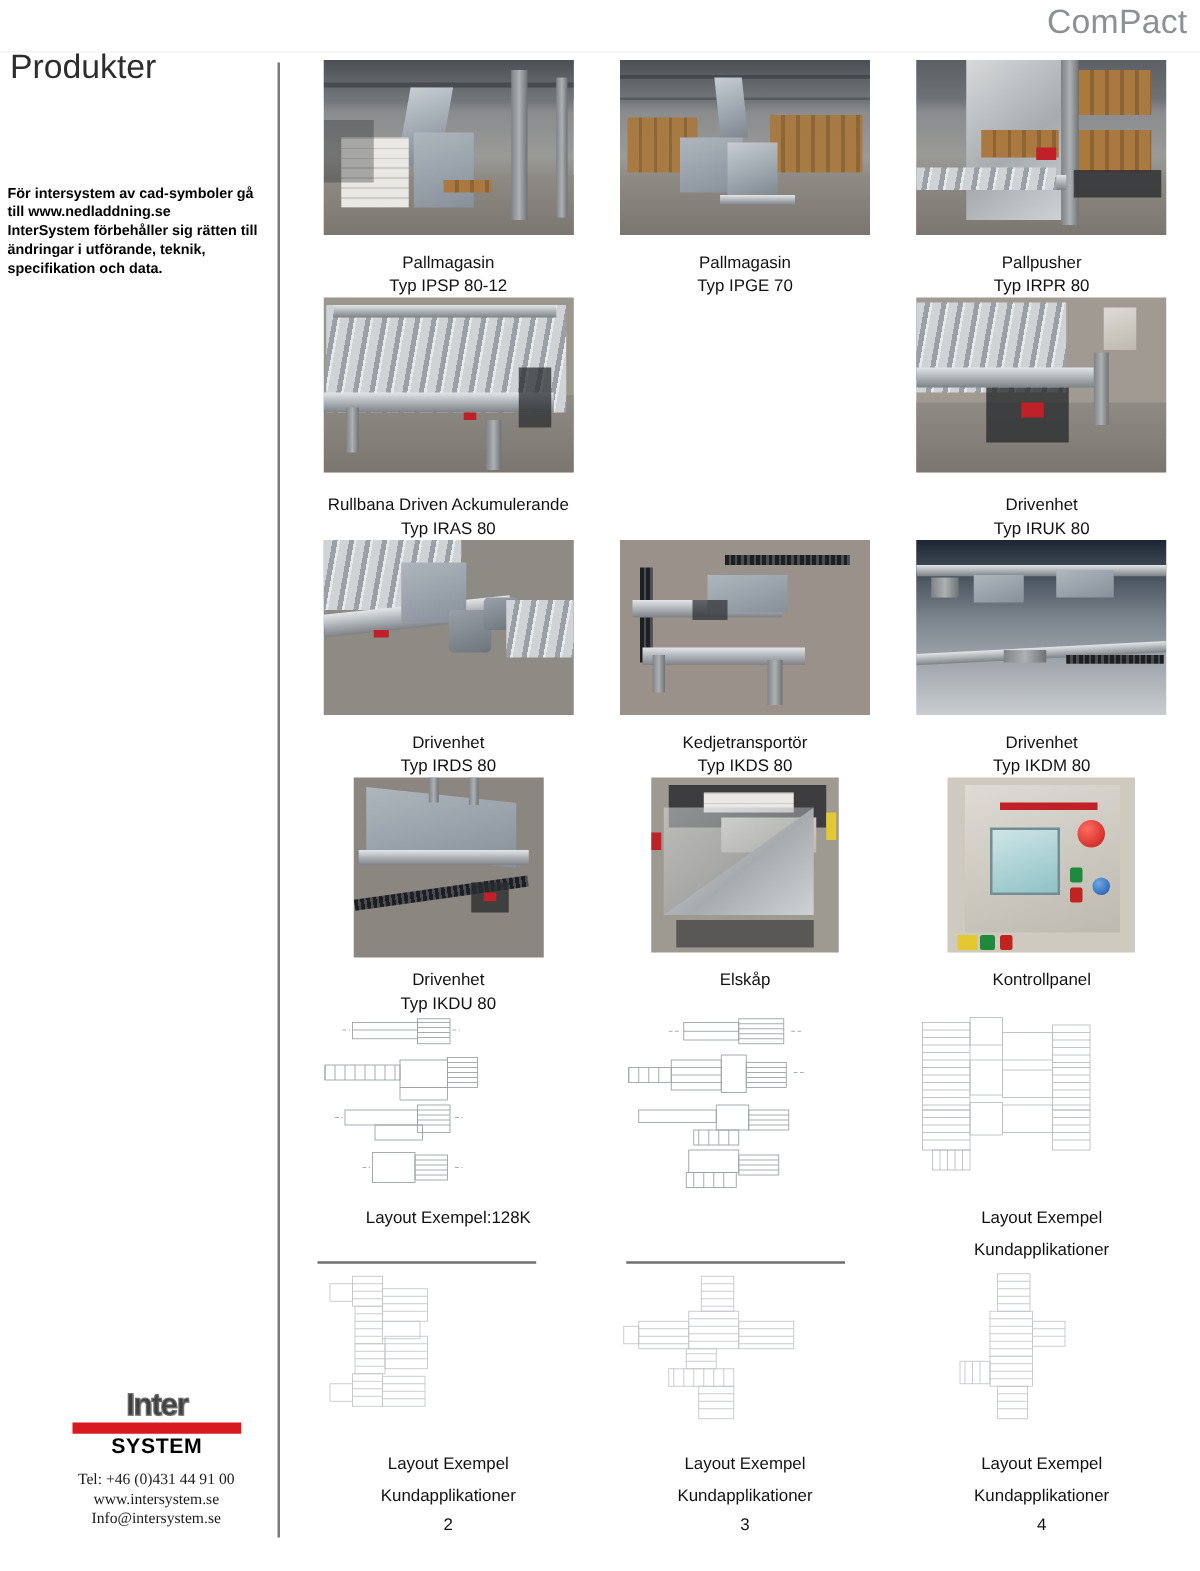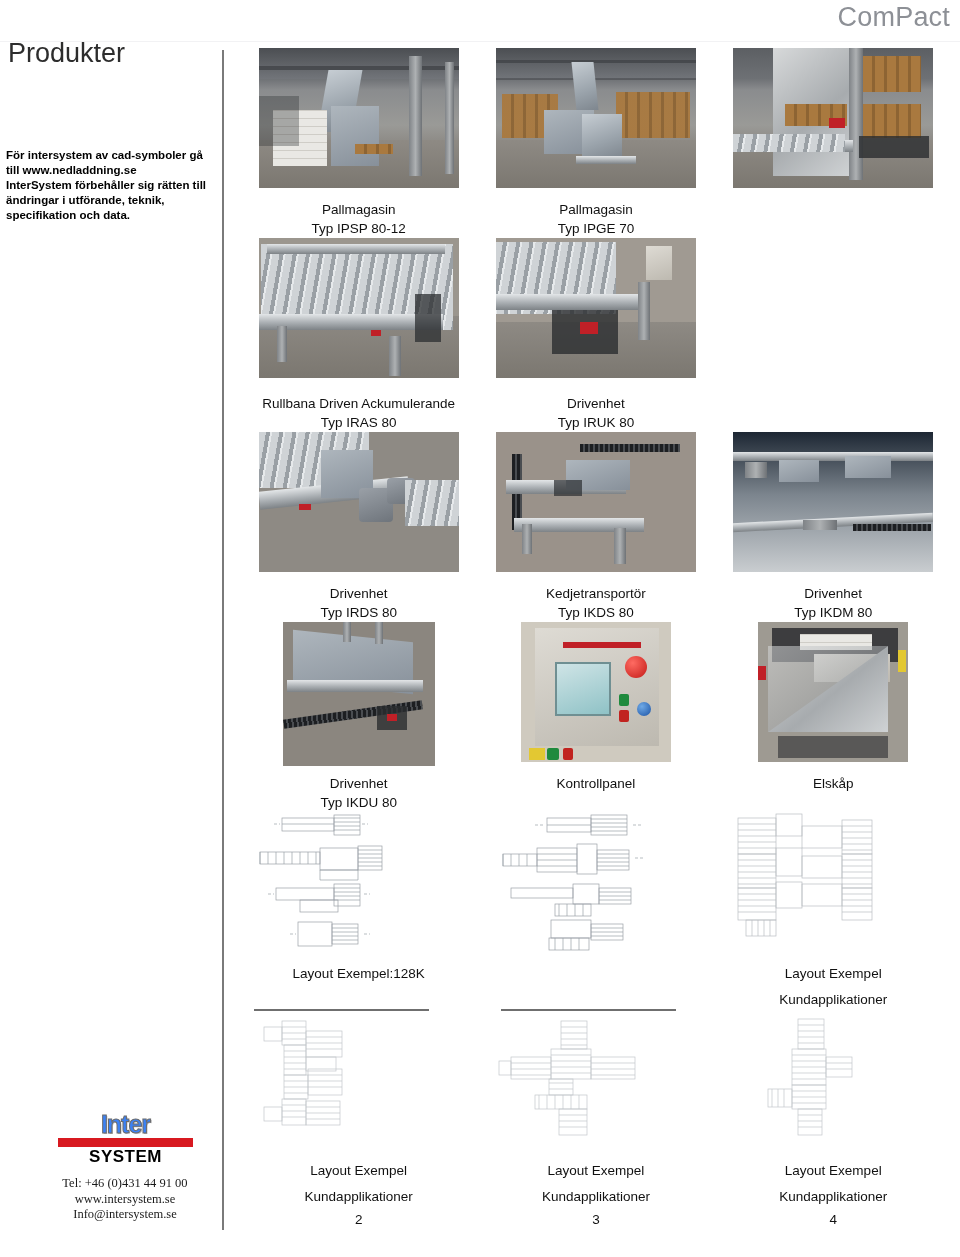--- a/index.html
+++ b/index.html
@@ -37,41 +37,41 @@
   .divider{
     position:absolute;left:222px;top:50px;width:2px;height:1180px;
     background:#7a7a7a;
   }
 
   
   .logo-block{position:absolute;left:58px;top:1112px;width:135px;text-align:center;}
   .logo-inter{
     font-family:"Liberation Sans",sans-serif;
     font-weight:bold;font-size:25px;line-height:25px;
-    color:#3b82f6;
+    color:#404040;
     -webkit-text-stroke:1px #6b6b6b;
     text-shadow:1px 1px 0 #b9b9b9;
     letter-spacing:-1px;
     display:block;
   }
   .logo-bar{height:9px;background:#d81920;margin:1px 0 1px 0;}
   .logo-system{
     font-family:"Liberation Sans",sans-serif;
     font-weight:bold;font-size:17px;line-height:18px;color:#000;
     letter-spacing:.5px;
   }
   .contact{
     position:absolute;left:30px;top:1176px;width:190px;text-align:center;
     font-family:"Liberation Serif","DejaVu Serif",serif;
     font-size:12.5px;line-height:1.25;color:#1a1a1a;
   }
 
   
   .grid{position:absolute;left:240px;top:48px;width:712px;}
-  .row{display:flex;width:712px;}
+  .row{display:flex;width:712px;justify-content:space-between;}
   .cell{width:237.3px;box-sizing:border-box;}
   .media{height:148px;display:flex;align-items:flex-start;justify-content:center;}
   .media.tall{height:152px;}
   .caption{
     text-align:center;font-size:13.5px;line-height:19px;color:#111;
     padding-top:4px;
   }
   .caption .l2{display:block;}
   .caption.spaced .l2{margin-top:7px;}
   .pagenum{display:block;margin-top:4px;font-size:13.5px;}
@@ -205,20 +205,24 @@
           <div class="col-steel" style="left:116px;top:0;width:14px;height:132px;"></div>
           <div class="pallet" style="left:130px;top:8px;width:58px;height:36px;"></div>
           <div class="pallet" style="left:130px;top:56px;width:58px;height:34px;"></div>
           <div class="pallet" style="left:52px;top:56px;width:62px;height:22px;"></div>
           <div class="rail" style="left:0;top:92px;width:120px;height:12px;"></div>
           <div class="rollers" style="left:0;top:86px;width:112px;height:18px;"></div>
           <div class="redlabel" style="left:96px;top:70px;width:16px;height:10px;"></div>
           <div class="dark" style="left:126px;top:88px;width:70px;height:22px;opacity:.8;"></div>
         </div>
           </div>
+        <div class="caption">
+          <span>Pallpusher</span>
+          <span class="l2">Typ IRPR 80</span>
+        </div>
       </div>
     </div>
 
     <div class="row">
       <div class="cell">
         <div class="media tall">
             <div class="photo" style="background:#9b968e">
           <div class="floor" style="height:44%"></div>
           <div class="rollers" style="left:2px;top:6px;width:192px;height:86px;"></div>
           <div class="rail" style="left:0;top:76px;width:184px;height:16px;"></div>
@@ -317,57 +321,57 @@
           <div class="chain" style="left:0;top:88px;width:140px;height:9px;transform:rotate(-8deg);"></div>
           <div class="dark" style="left:94px;top:84px;width:30px;height:24px;opacity:.8;"></div>
           <div class="redlabel" style="left:104px;top:92px;width:10px;height:7px;"></div>
           <div class="col-steel" style="left:60px;top:0;width:8px;height:20px;"></div>
           <div class="col-steel" style="left:92px;top:0;width:8px;height:22px;"></div>
         </div>
           </div>
         <div class="caption">
           <span>Drivenhet</span>
           <span class="l2">Typ IKDU 80</span>
+        </div>
+      </div>
+      <div class="cell">
+        <div class="media">
+            <div class="photo sq2" style="background:#9e9a92">
+          <div class="dark" style="left:14px;top:6px;width:126px;height:34px;opacity:.85;"></div>
+          <div class="boxes" style="left:42px;top:12px;width:72px;height:16px;"></div>
+          <div class="cabinet" style="left:56px;top:32px;width:76px;height:28px;"></div>
+          <div class="sheet" style="left:10px;top:24px;width:120px;height:86px;clip-path:polygon(0 100%,100% 0,100% 100%,0 100%);"></div>
+          <div class="sheet" style="left:10px;top:24px;width:120px;height:86px;opacity:.55;"></div>
+          <div class="redlabel" style="left:0;top:44px;width:8px;height:14px;"></div>
+          <div class="yellow" style="left:140px;top:28px;width:8px;height:22px;"></div>
+          <div class="dark" style="left:20px;top:114px;width:110px;height:22px;opacity:.6;"></div>
+        </div>
+          </div>
+        <div class="caption">
+          <span>Elskåp</span>
+          <span class="l2"></span>
         </div>
       </div>
       <div class="cell">
         <div class="media">
             <div class="photo sq2" style="background:#cfcabf">
           <div class="cabinet" style="left:14px;top:6px;width:124px;height:118px;"></div>
           <div class="redlabel" style="left:42px;top:20px;width:78px;height:6px;"></div>
           <div class="screen" style="left:34px;top:40px;width:52px;height:50px;"></div>
           <div class="estop" style="left:104px;top:34px;width:22px;height:22px;"></div>
           <div class="btn-g" style="left:98px;top:72px;width:10px;height:12px;"></div>
           <div class="btn-r" style="left:98px;top:88px;width:10px;height:12px;"></div>
           <div class="btn-b" style="left:116px;top:80px;width:14px;height:14px;"></div>
           <div class="yellow" style="left:8px;top:126px;width:16px;height:12px;"></div>
           <div class="btn-g" style="left:26px;top:126px;width:12px;height:12px;"></div>
           <div class="btn-r" style="left:42px;top:126px;width:10px;height:12px;"></div>
         </div>
           </div>
         <div class="caption">
           <span>Kontrollpanel</span>
-          <span class="l2"></span>
-        </div>
-      </div>
-      <div class="cell">
-        <div class="media">
-            <div class="photo sq2" style="background:#9e9a92">
-          <div class="dark" style="left:14px;top:6px;width:126px;height:34px;opacity:.85;"></div>
-          <div class="boxes" style="left:42px;top:12px;width:72px;height:16px;"></div>
-          <div class="cabinet" style="left:56px;top:32px;width:76px;height:28px;"></div>
-          <div class="sheet" style="left:10px;top:24px;width:120px;height:86px;clip-path:polygon(0 100%,100% 0,100% 100%,0 100%);"></div>
-          <div class="sheet" style="left:10px;top:24px;width:120px;height:86px;opacity:.55;"></div>
-          <div class="redlabel" style="left:0;top:44px;width:8px;height:14px;"></div>
-          <div class="yellow" style="left:140px;top:28px;width:8px;height:22px;"></div>
-          <div class="dark" style="left:20px;top:114px;width:110px;height:22px;opacity:.6;"></div>
-        </div>
-          </div>
-        <div class="caption">
-          <span>Elskåp</span>
           <span class="l2"></span>
         </div>
       </div>
     </div>
 
     <div class="row">
       <div class="cell">
         <div class="media">
             <div class="cad">
           <svg width="210" height="140" viewBox="0 0 210 140">

